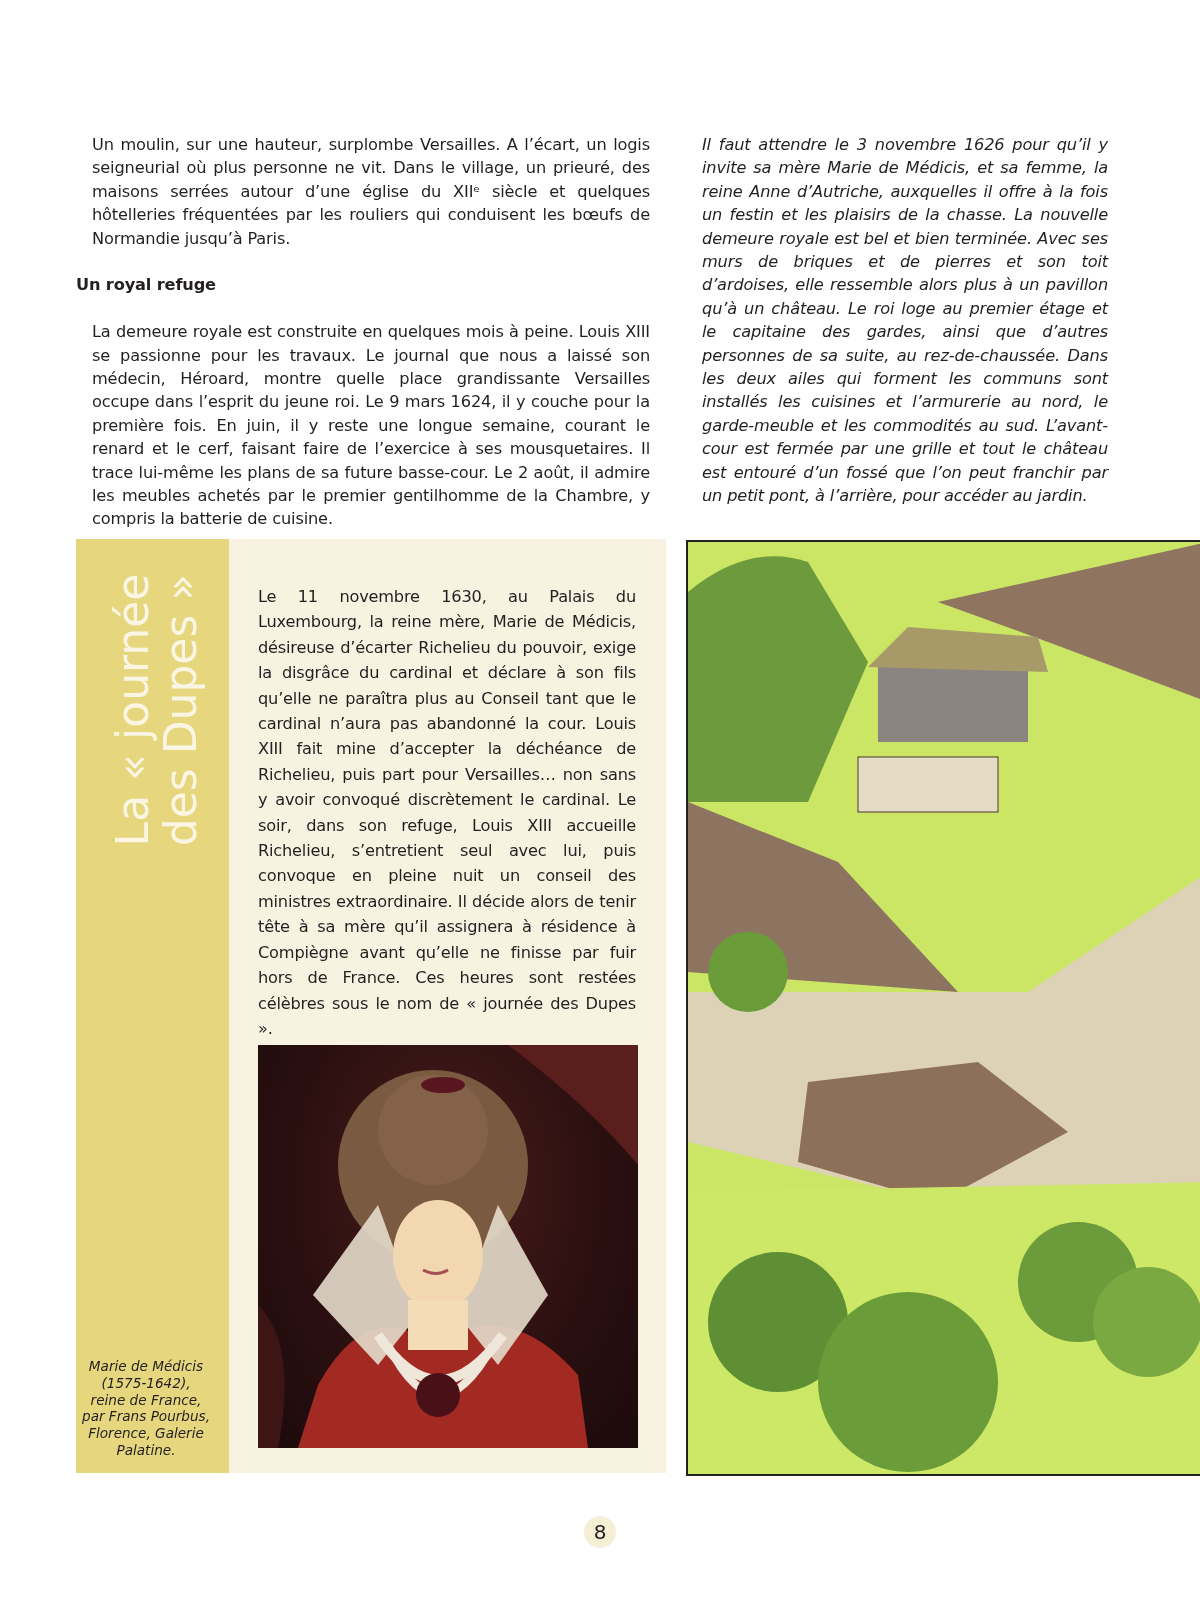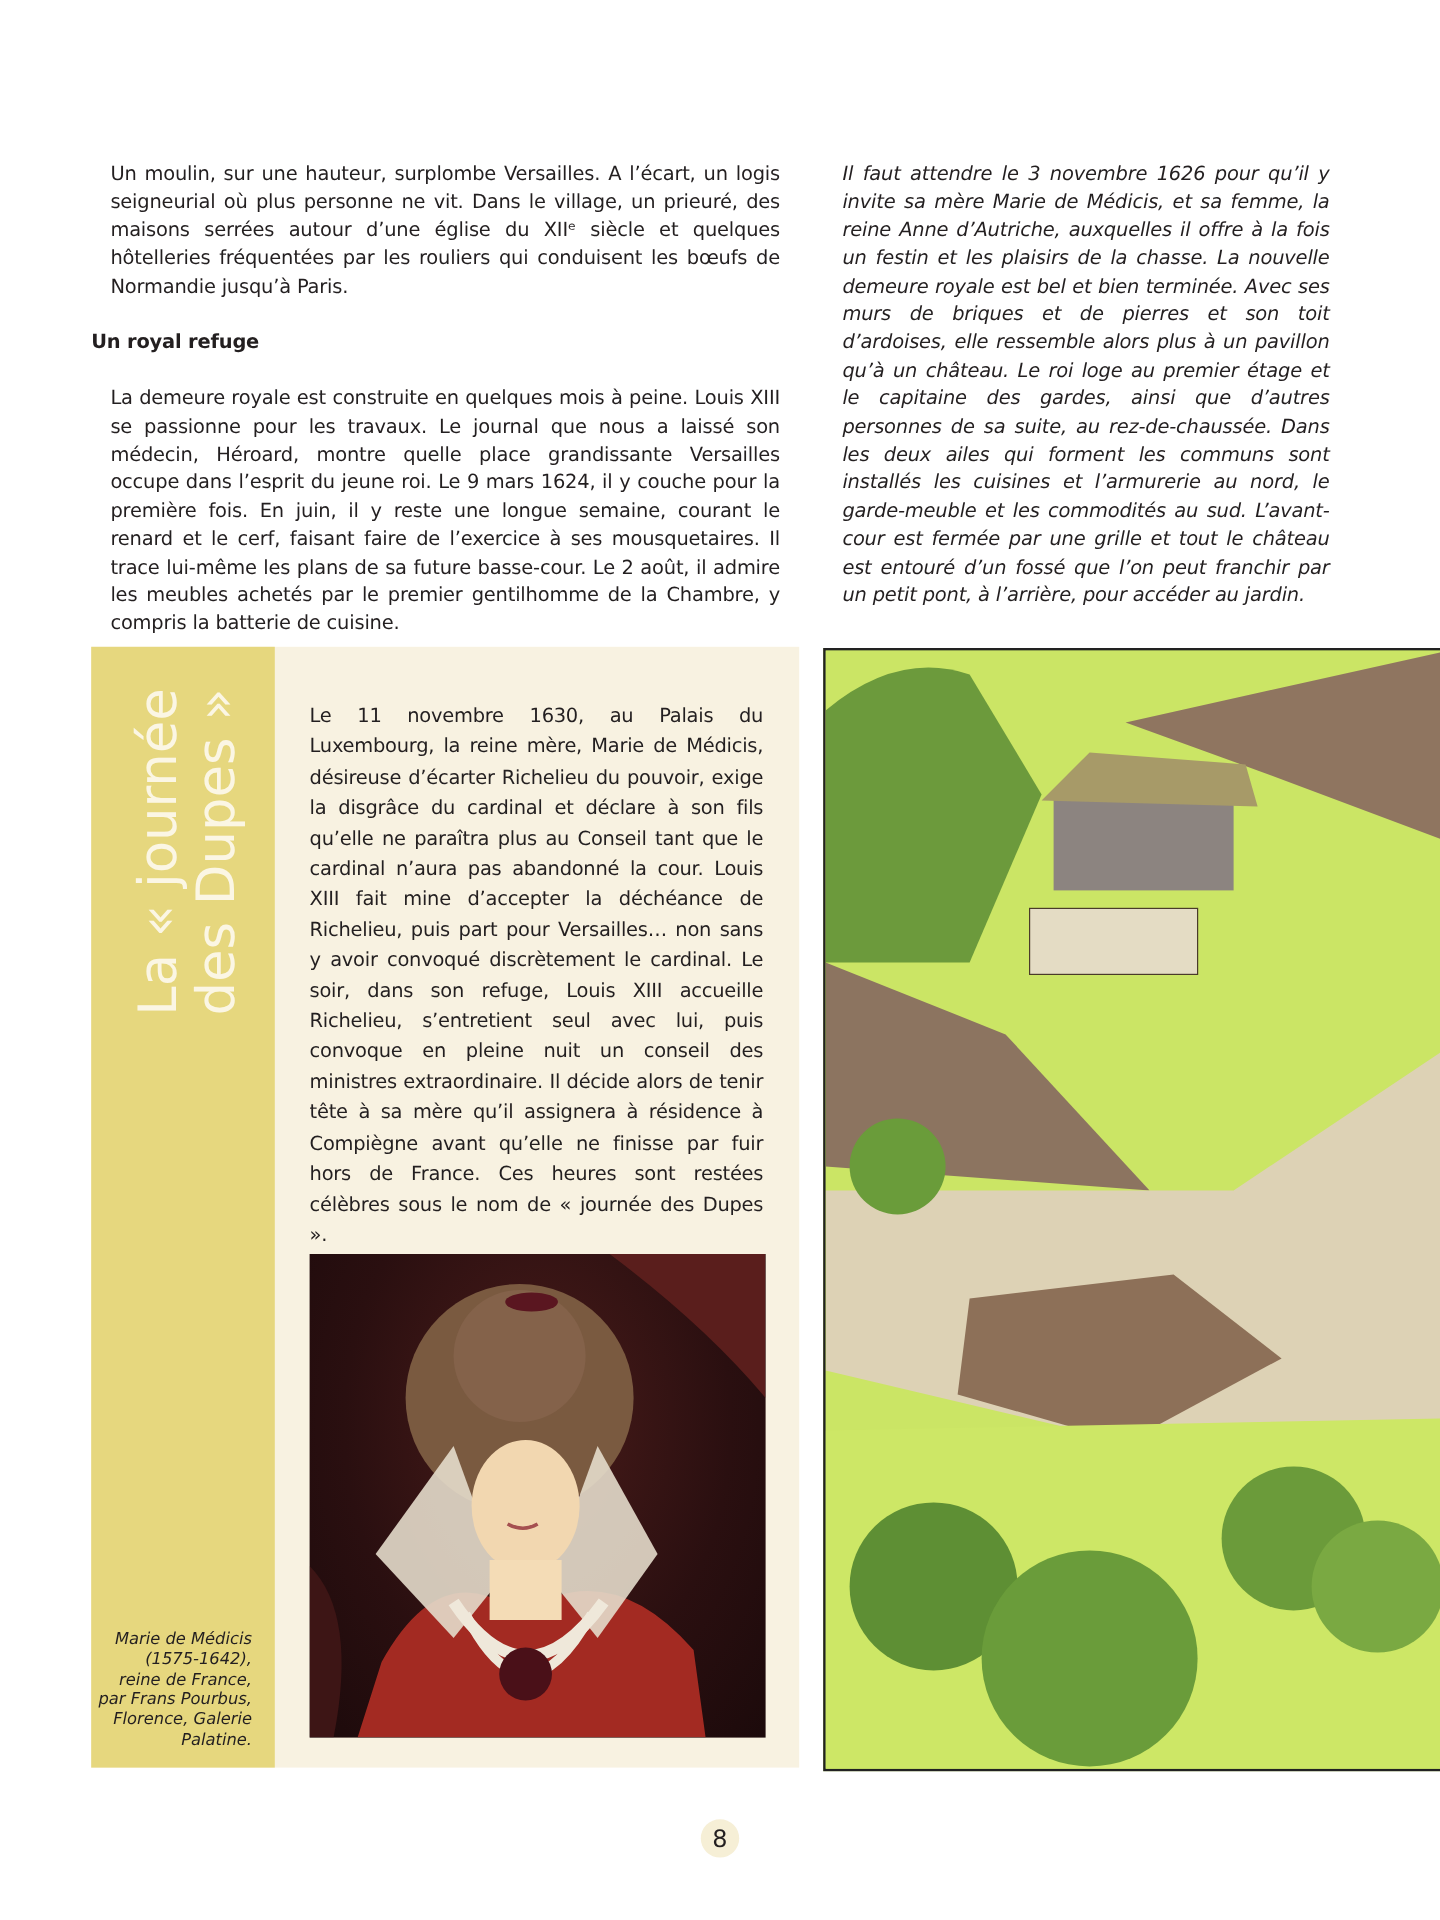--- a/index.html
+++ b/index.html
@@ -17,21 +17,21 @@
   .sidebar-band { position:absolute; left:76px; top:539px; width:153px; height:934px; background:#e6d77e; }
   .vtitle {
     position:absolute; left:109px; top:880px; width:340px; height:110px;
     transform-origin:0 0; transform:rotate(-90deg);
     color:#fbf6e4; font-size:44px; line-height:48px; text-align:center; font-weight:normal;
   }
   .vtitle span { display:block; white-space:nowrap; }
   .box-text { position:absolute; left:258px; top:566px; width:378px; font-size:16.2px; line-height:25.4px; text-align:justify; letter-spacing:-0.2px;margin-top:18px; }
   .caption {
     position:absolute; left:82px; top:1358px; width:128px; font-style:italic; font-size:13.6px; line-height:16.8px;
-    text-align:right; color:#231f20;
+    text-align:center; color:#231f20;
   }
   .portrait {
     position:absolute; left:258px; top:1045px; width:380px; height:403px; overflow:hidden;
     background:radial-gradient(ellipse at 50% 35%, #4a1c1a 0%, #2a0f10 60%, #1c0a0b 100%);
   }
   .illus {
     position:absolute; left:686px; top:540px; width:520px; height:932px; border:2px solid #222;
     overflow:hidden; background:#c9e56a;
   }
   .page-num {

